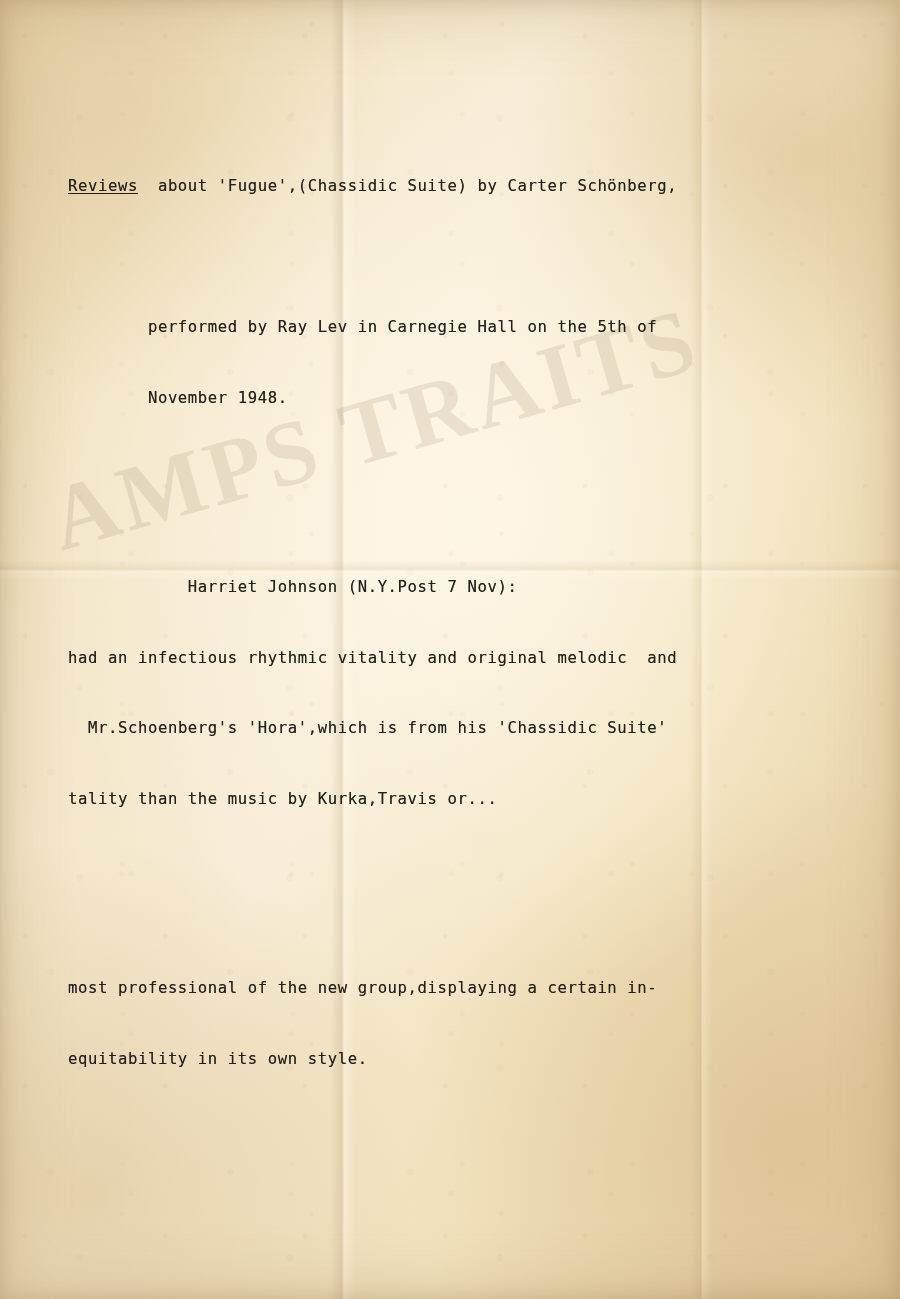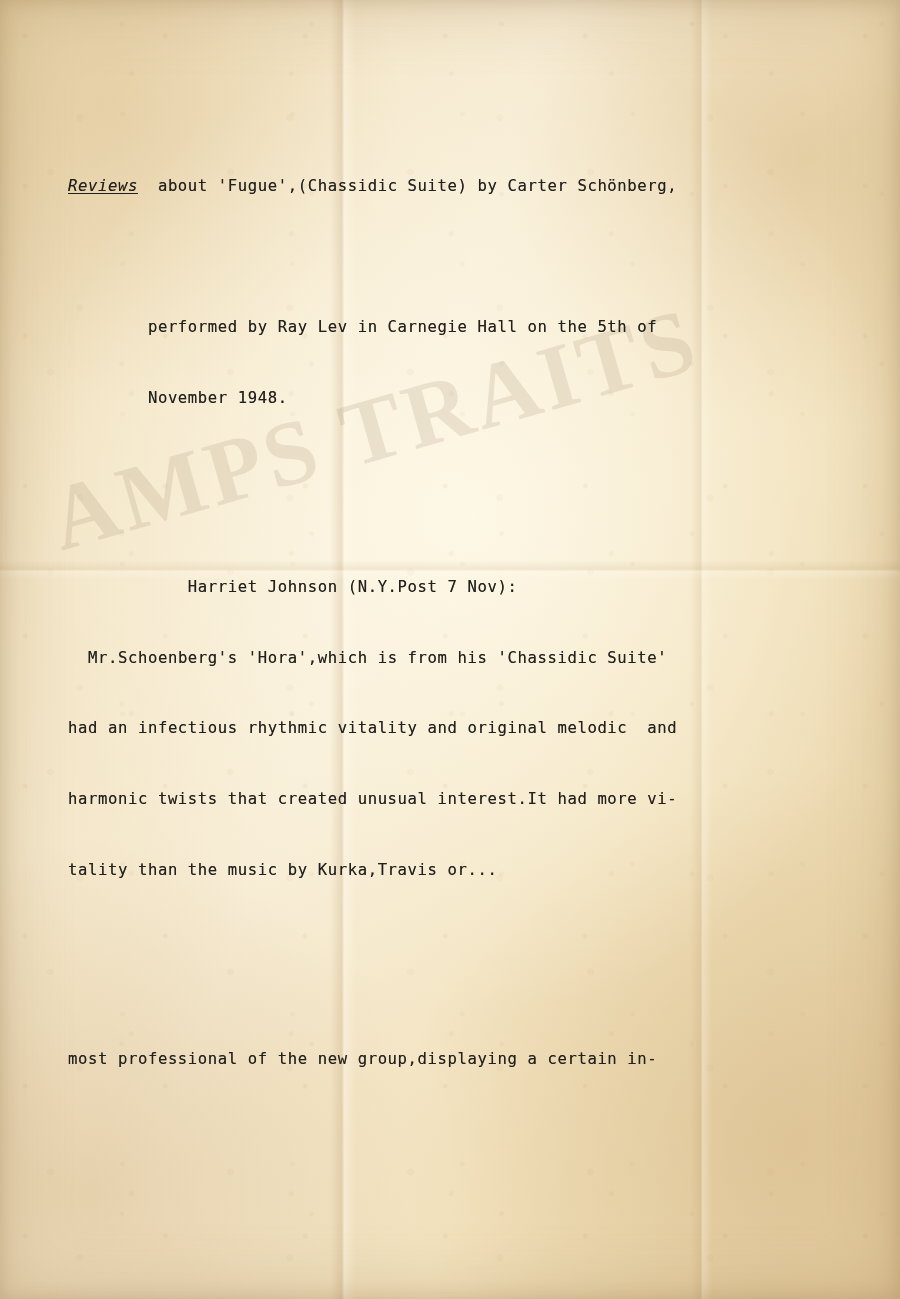--- a/index.html
+++ b/index.html
@@ -98,21 +98,21 @@
     font-size: 15.6px;
     line-height: 23.6px;
     color: #20201d;
     letter-spacing: 0.6px;
     white-space: pre-wrap;
     text-shadow: 0 0 .6px rgba(40,35,25,.55);
   }
 
   .blk { margin: 0 0 0 0; }
   .gap { height: 23.6px; }
-  .u { text-decoration: underline; text-underline-offset: 2px; font-style: italic; }
+  .u { text-decoration: underline; text-underline-offset: 2px; }
 </style>
 </head>
 <body>
 
 <div id="page">
 
   <div id="grain"></div>
   <div class="crease v1"></div>
   <div class="crease v2"></div>
   <div class="crease h1"></div>
@@ -122,28 +122,28 @@
   <div id="typescript">
 
     <div class="blk"><span class="u">Reviews</span><span>  about 'Fugue',(Chassidic Suite) by Carter Schönberg,</span></div>
     <div class="gap"></div>
     <div class="blk">        <span>performed by Ray Lev in Carnegie Hall on the 5th of</span></div>
     <div class="blk">        <span>November 1948.</span></div>
     <div class="gap"></div>
 
     
     <div class="blk">            <span>Harriet Johnson (N.Y.Post 7 Nov):</span></div>
+    <div class="blk">had an infectious rhythmic vitality and original melodic  and</div>
     <div class="blk">  Mr.Schoenberg's 'Hora',which is from his 'Chassidic Suite'</div>
-    <div class="blk">had an infectious rhythmic vitality and original melodic  and</div>
-    <div class="blk">harmonic twists that created unusual interest.It had more vi-</div>
     <div class="blk">tality than the music by Kurka,Travis or...</div>
     <div class="gap"></div>
 
     
     <div class="blk">most professional of the new group,displaying a certain in-</div>
+    <div class="blk">equitability in its own style.</div>
     
 
     
     
     
     
     
     
     
 

